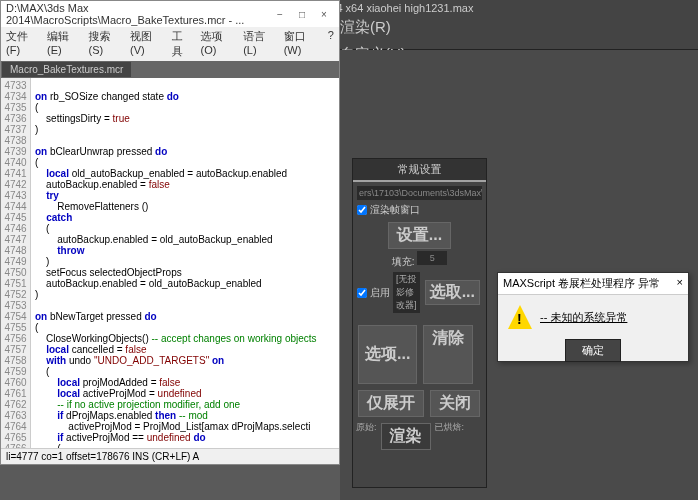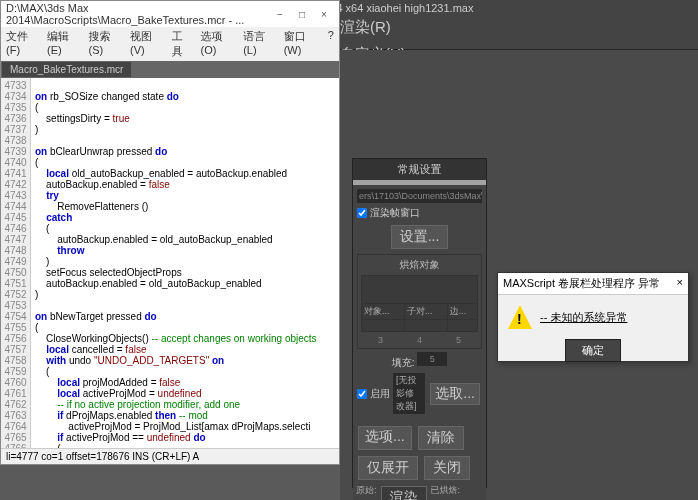--- a/index.html
+++ b/index.html
@@ -26,26 +26,26 @@
 .ed-body { flex: 1; display: flex; background: #fff; overflow: hidden; font-family: Consolas, monospace; font-size: 10px; line-height: 11px; }
 .gutter { background: #eee; color: #888; text-align: center; padding: 2px 3px; width: 30px; border-right: 1px solid #ccc; white-space: pre; }
 .code { flex: 1; padding: 2px 4px; white-space: pre; overflow: hidden; color: #000; }
 .ed-status { background: #f0f0f0; padding: 2px 5px; font-size: 10px; border-top: 1px solid #ccc; }
 .kw { color: #0000c0; font-weight: bold; }
 .cm { color: #008000; }
 .st { color: #800000; }
 
 
 .rtt { position: absolute; top: 158px; left: 352px; width: 135px; height: 330px; background: #444; border: 1px solid #222; z-index: 5; }
-.rtt-title { background: #333; color: #ccc; padding: 3px; text-align: center; font-size: 11px; border-bottom: 5px solid #a3a3a3; }
+.rtt-title { background: #333; color: #ccc; padding: 3px; text-align: center; font-size: 11px; border-bottom: 2px solid #a3a3a3; }
 .rtt-sec { padding: 4px; color: #ccc; font-size: 10px; }
 .rtt-path { background: #2a2a2a; color: #888; font-size: 9px; padding: 2px; overflow: hidden; white-space: nowrap; }
 .rtt-chk { display: flex; align-items: center; gap: 3px; margin: 3px 0; }
 .rtt-chk input { width: 10px; height: 10px; }
-.rtt-btn { background: #555; color: #ccc; border: 1px solid #666; padding: 2px 8px; font-size: 14px; display: inline-block; margin: 2px; cursor: pointer; }
+.rtt-btn { background: #555; color: #ccc; border: 1px solid #666; padding: 2px 8px; font-size: 16px; display: inline-block; margin: 2px; cursor: pointer; font-weight: bold; }
 .rtt-group { border: 1px solid #333; margin: 3px 0; padding: 3px; }
 .rtt-gt { color: #bbb; font-size: 10px; text-align: center; }
 .rtt-table { width: 100%; border-collapse: collapse; margin: 3px 0; }
 .rtt-table td { border: 1px solid #333; background: #3a3a3a; color: #aaa; font-size: 9px; padding: 1px 2px; height: 12px; }
 .rtt-nums { display: flex; justify-content: space-around; color: #888; font-size: 9px; }
 .rtt-footer { display: flex; flex-wrap: wrap; gap: 2px; padding: 3px; background: #444; }
 .rtt-dd { background: #2a2a2a; color: #aaa; font-size: 9px; padding: 1px 3px; flex: 1; }
 
 
 .err { position: absolute; top: 272px; left: 497px; width: 192px; height: 90px; background: #f0f0f0; border: 1px solid #333; z-index: 20; box-shadow: 2px 2px 5px rgba(0,0,0,0.3); }
@@ -208,58 +208,33 @@
 
 <div class="rtt">
   <div class="rtt-title">常规设置</div>
   <div class="rtt-sec">
     <div class="rtt-path">ers\17103\Documents\3dsMax\sceneass</div>
     <div class="rtt-chk">
       <input type="checkbox" checked="" style="">
       <span>渲染帧窗口</span>
     </div>
     <div style="text-align:center"><span class="rtt-btn">设置...</span></div>
-    <div class="rtt-group">
-      <div class="rtt-gt">烘焙对象</div>
-      <table class="rtt-table">
-        <tbody>
-            <tr>
-              <td colspan="3" style="height:28px"></td>
-            </tr>
-        <tr>
-          <td>对象...</td>
-          <td>子对...</td>
-          <td>边...</td>
-        </tr>
-        <tr>
-              <td></td>
-              <td></td>
-              <td></td>
-            </tr>
-      </tbody>
-        </table>
-      <div class="rtt-nums">
-        <span>3</span>
-        <span>4</span>
-        <span>5</span>
-      </div>
-    </div>
     <div style="text-align:center">
       <span>填充:</span>
       <span class="rtt-path" style="display:inline-block;width:30px;text-align:center">5</span>
     </div>
     <div class="rtt-chk">
       <input type="checkbox" checked="" style="">
       <span>启用</span>
       <span class="rtt-dd">[无投影修改器]</span>
       <span class="rtt-btn" style="padding:1px 4px">选取...</span>
     </div>
   </div>
   <div class="rtt-footer">
-    <span class="rtt-btn" style="padding:1px 6px">选项...</span>
+    <span class="rtt-btn" style="padding:18px 6px">选项...</span>
     <span class="rtt-btn">清除</span>
     <span class="rtt-btn">仅展开</span>
     <span class="rtt-btn">关闭</span>
     <span style="color:#aaa;font-size:9px">原始:</span>
     <span class="rtt-btn" style="background:#3a3a3a">渲染</span>
     <span style="color:#aaa;font-size:9px">已烘焙:</span>
   </div>
 </div>
 
 <div class="err">

